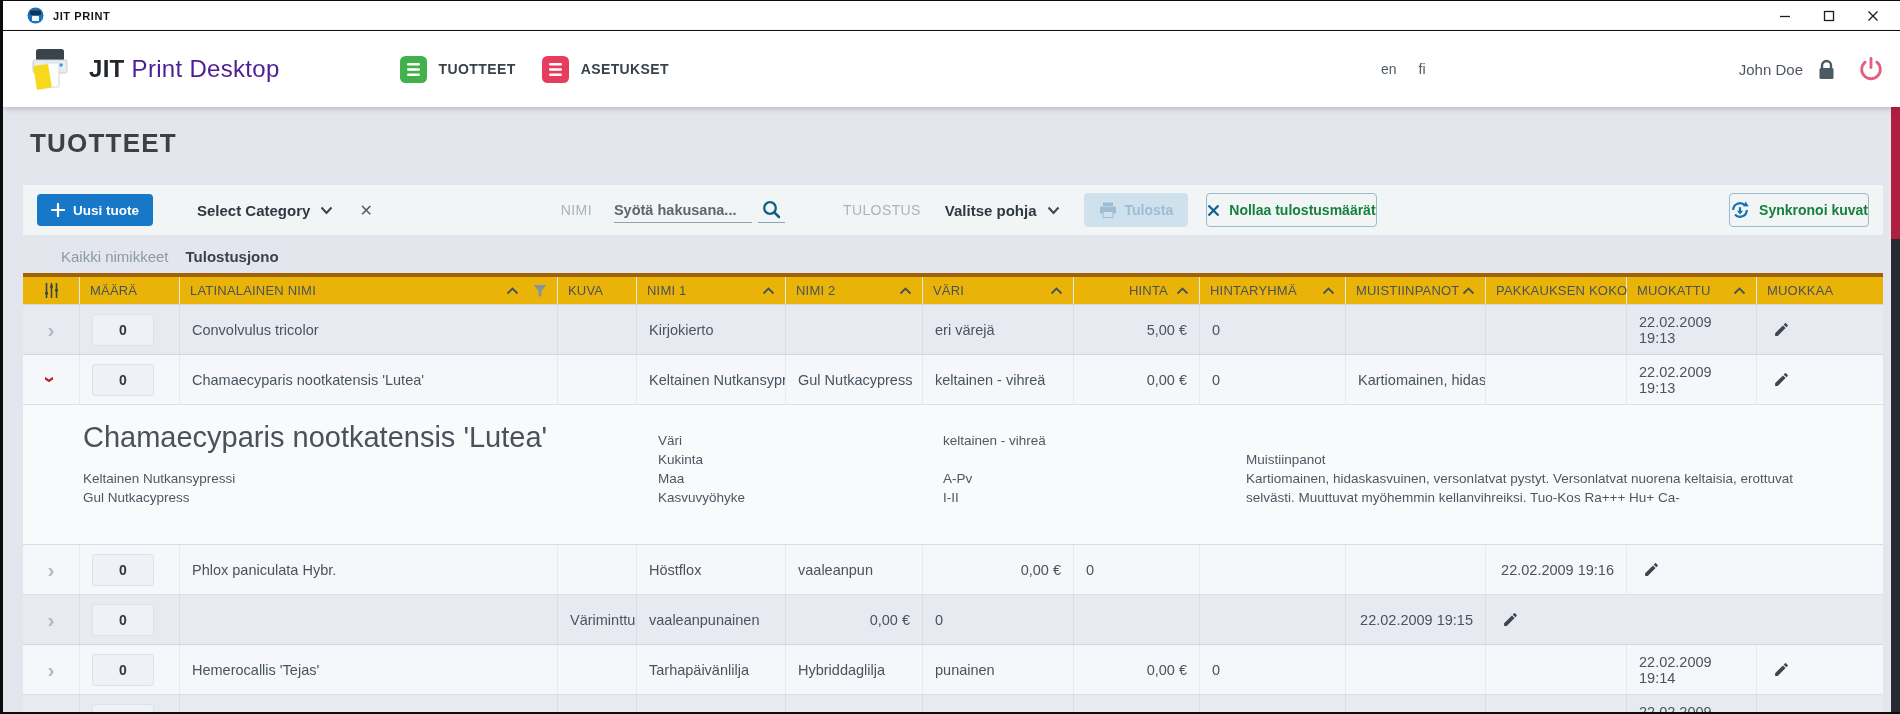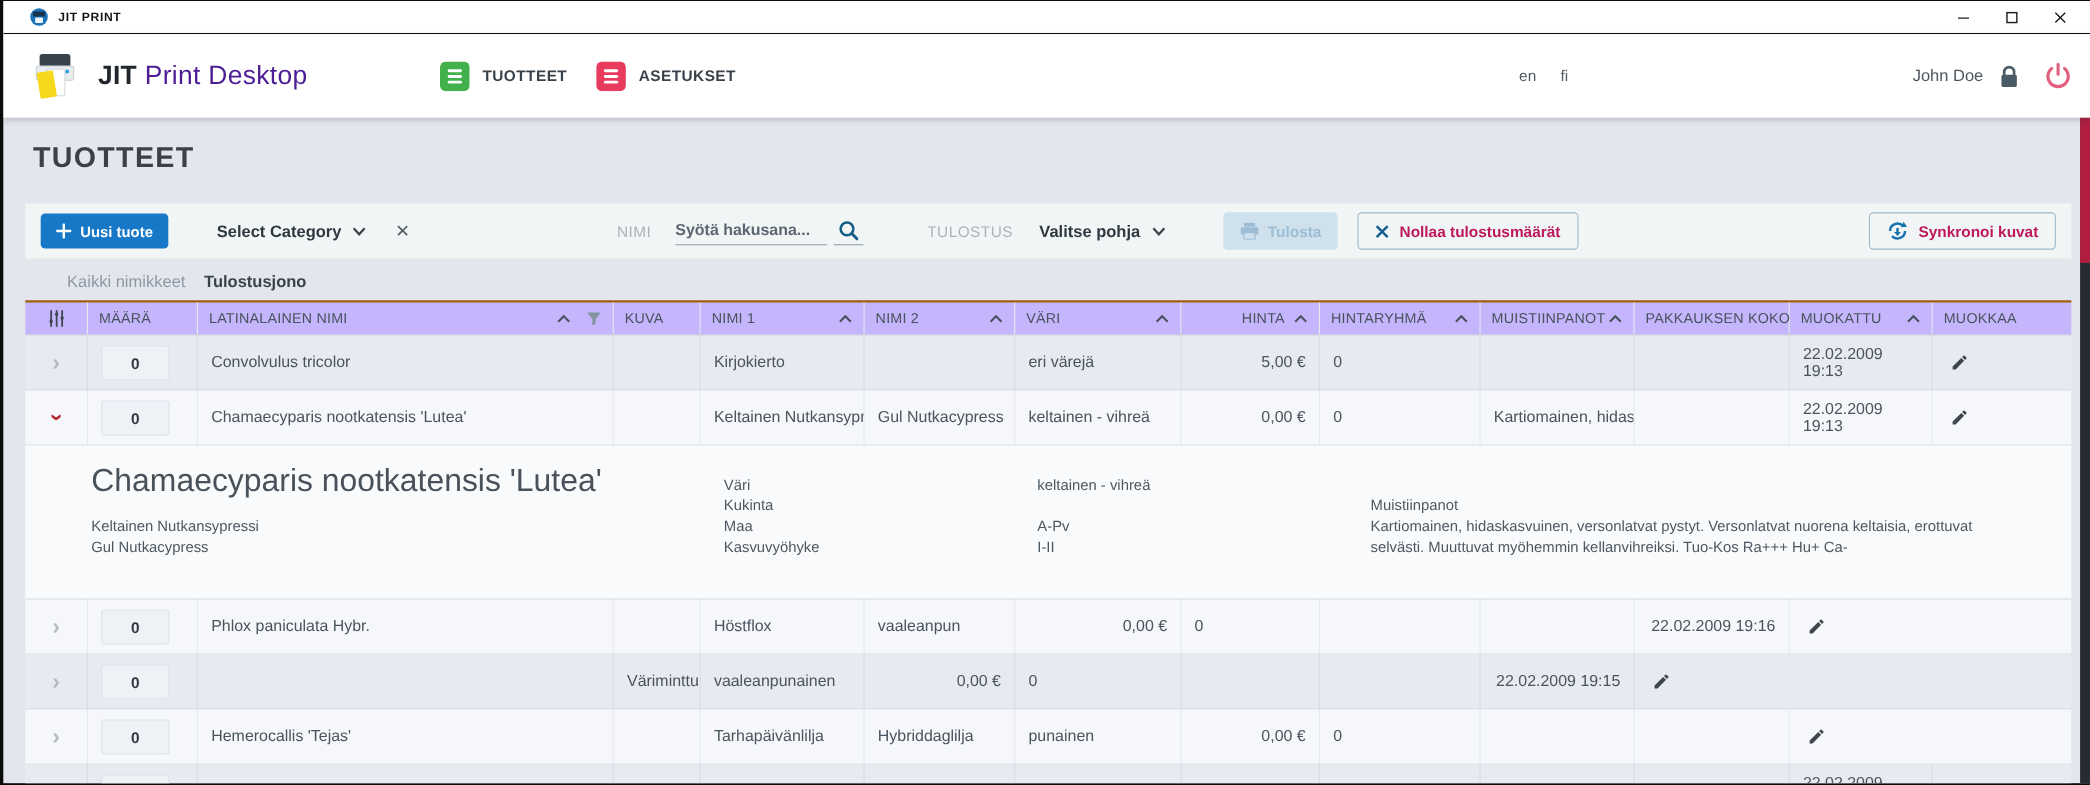--- a/index.html
+++ b/index.html
@@ -51,39 +51,39 @@
   .flabel { font-size:14px; color:#aab3bb; letter-spacing:.4px; }
   .lab-haku { margin-left:188px; }
   .searchwrap { display:flex; align-items:flex-end; margin-left:22px; }
   .searchinput { width:138px; height:26px; background:transparent; border:none;
                  border-bottom:1px solid #90a3b0; font-size:14.5px; font-weight:700;
                  color:#525d66; font-family:inherit; outline:none; }
   .searchinput::placeholder { color:#5b6670; opacity:1; }
   .searchbtn { margin-left:6px; border-bottom:1px solid #90a3b0; padding:0 4px 3px 4px; cursor:pointer; }
   .lab-tulostus { margin-left:58px; }
   .btn-disabled { display:flex; align-items:center; gap:8px; height:34px; padding:0 15px;
-                  margin-left:52px; background:#cfe1ed; border:none; border-radius:4px;
+                  margin-left:24px; background:#cfe1ed; border:none; border-radius:4px;
                   color:#9dbdd4; font-size:14px; font-weight:700; font-family:inherit; }
-  .btn-outline { display:flex; align-items:center; gap:9px; height:34px; padding:0 15px;
+  .btn-outline { display:flex; align-items:center; gap:9px; height:34px; padding:0 0;
                  background:transparent; border:1px solid #9db9cb; border-radius:4px;
-                 color:#be185d; font-size:14px; font-weight:700; cursor:pointer; font-family:inherit; }
+                 color:#15803d; font-size:14px; font-weight:700; cursor:pointer; font-family:inherit; }
   .btn-nollaa { margin-left:18px; }
   .btn-sync { margin-left:auto; }
 
   
   .tabs { margin:13px 0 0 58px; display:flex; gap:17px; height:22px; }
   .tab { font-size:15px; cursor:pointer; }
   .tab.inactive { color:#8d9aa6; }
   .tab.active { color:#39434c; font-weight:700; }
 
   
   .tbl { margin:3px 17px 0 20px; }
   .grid { display:grid;
           grid-template-columns:57px 100px 378px 79px 149px 137px 151px 126px 146px 140px 141px 130px 1fr; }
-  .thead { height:32px; background:#c4b5fd; border-top:2px solid #a16207; border-bottom:1px solid #d2d8dd; }
+  .thead { height:32px; background:#eab308; border-top:4px solid #a16207; border-bottom:1px solid #d2d8dd; }
   .th { display:flex; align-items:center; padding:0 10px; font-size:13px; color:#48535d;
         border-right:1px solid #e4e8ec; letter-spacing:.2px; cursor:pointer; }
   .th .sp { flex:1; }
   .th.right { justify-content:flex-end; gap:8px; }
   .th:last-child { border-right:none; }
   .trow { height:50px; border-bottom:1px solid rgba(175,184,194,.35); }
   .trow.shade-d { background:#e7eaf0; }
   .trow.shade-l { background:#f5f7fa; }
   .cell { display:flex; align-items:center; padding:0 12px; font-size:14.5px; color:#49545e;
           border-right:1px solid rgba(120,132,144,.12); overflow:hidden; }
@@ -496,20 +496,21 @@
         </div>
       <div class="cell clip">Hemerocallis 'Tejas'</div>
       <div class="cell"></div>
       <div class="cell clip">Tarhapäivänlilja</div>
       <div class="cell clip">Hybriddaglilja</div>
       <div class="cell clip">punainen</div>
       <div class="cell right">0,00 €</div>
       <div class="cell">0</div>
       <div class="cell clip"></div>
       <div class="cell"></div>
+      <div class="cell right">22.02.2009 19:14</div>
       <div class="cell">
           <span class="editbtn">
         <svg width="17" height="17" viewBox="0 0 24 24">
               <path fill="#3f474e" d="M3 17.25V21h3.75L17.8 9.94l-3.75-3.75L3 17.25zM20.7 7.04c.39-.39.39-1.02 0-1.41l-2.34-2.34a1 1 0 0 0-1.41 0l-1.83 1.83 3.75 3.75 1.83-1.83z"></path>
             </svg>
       </span>
         </div>
     </div>
 
     <div class="grid trow shade-d">

